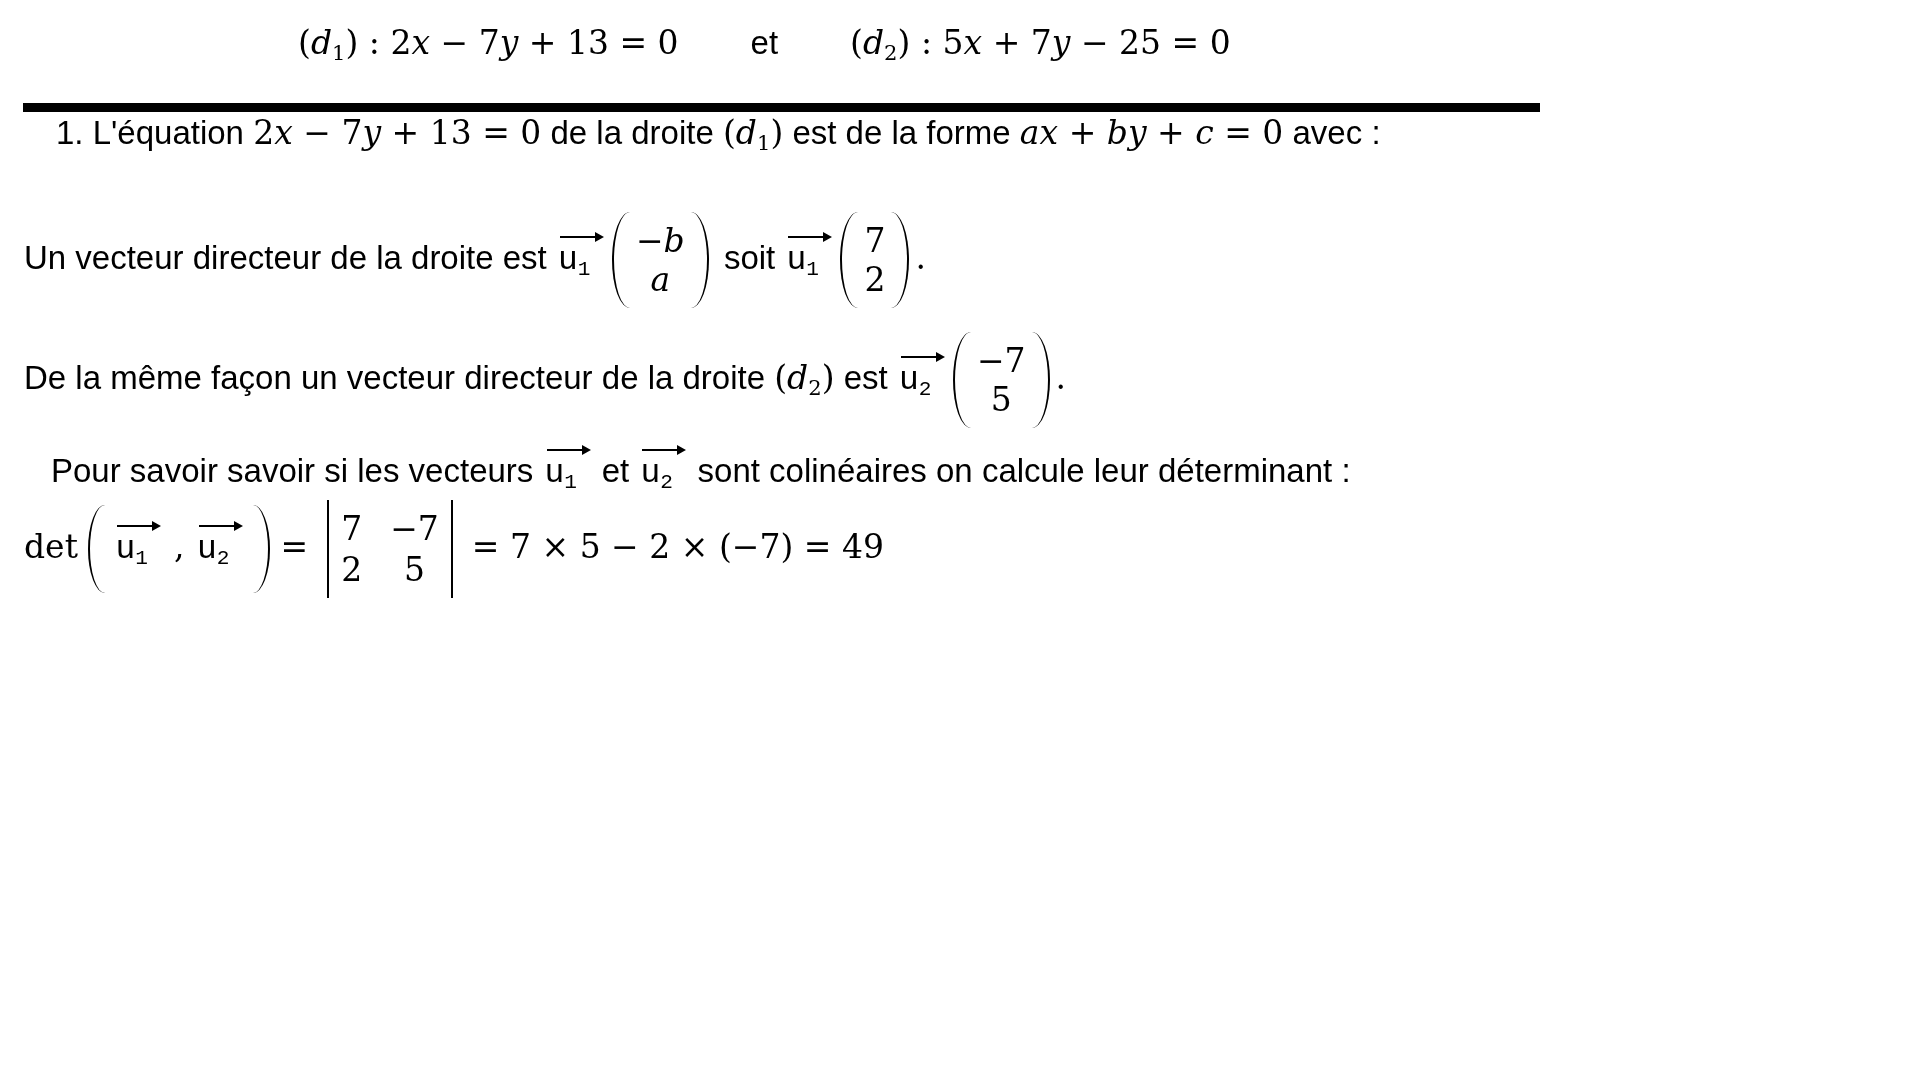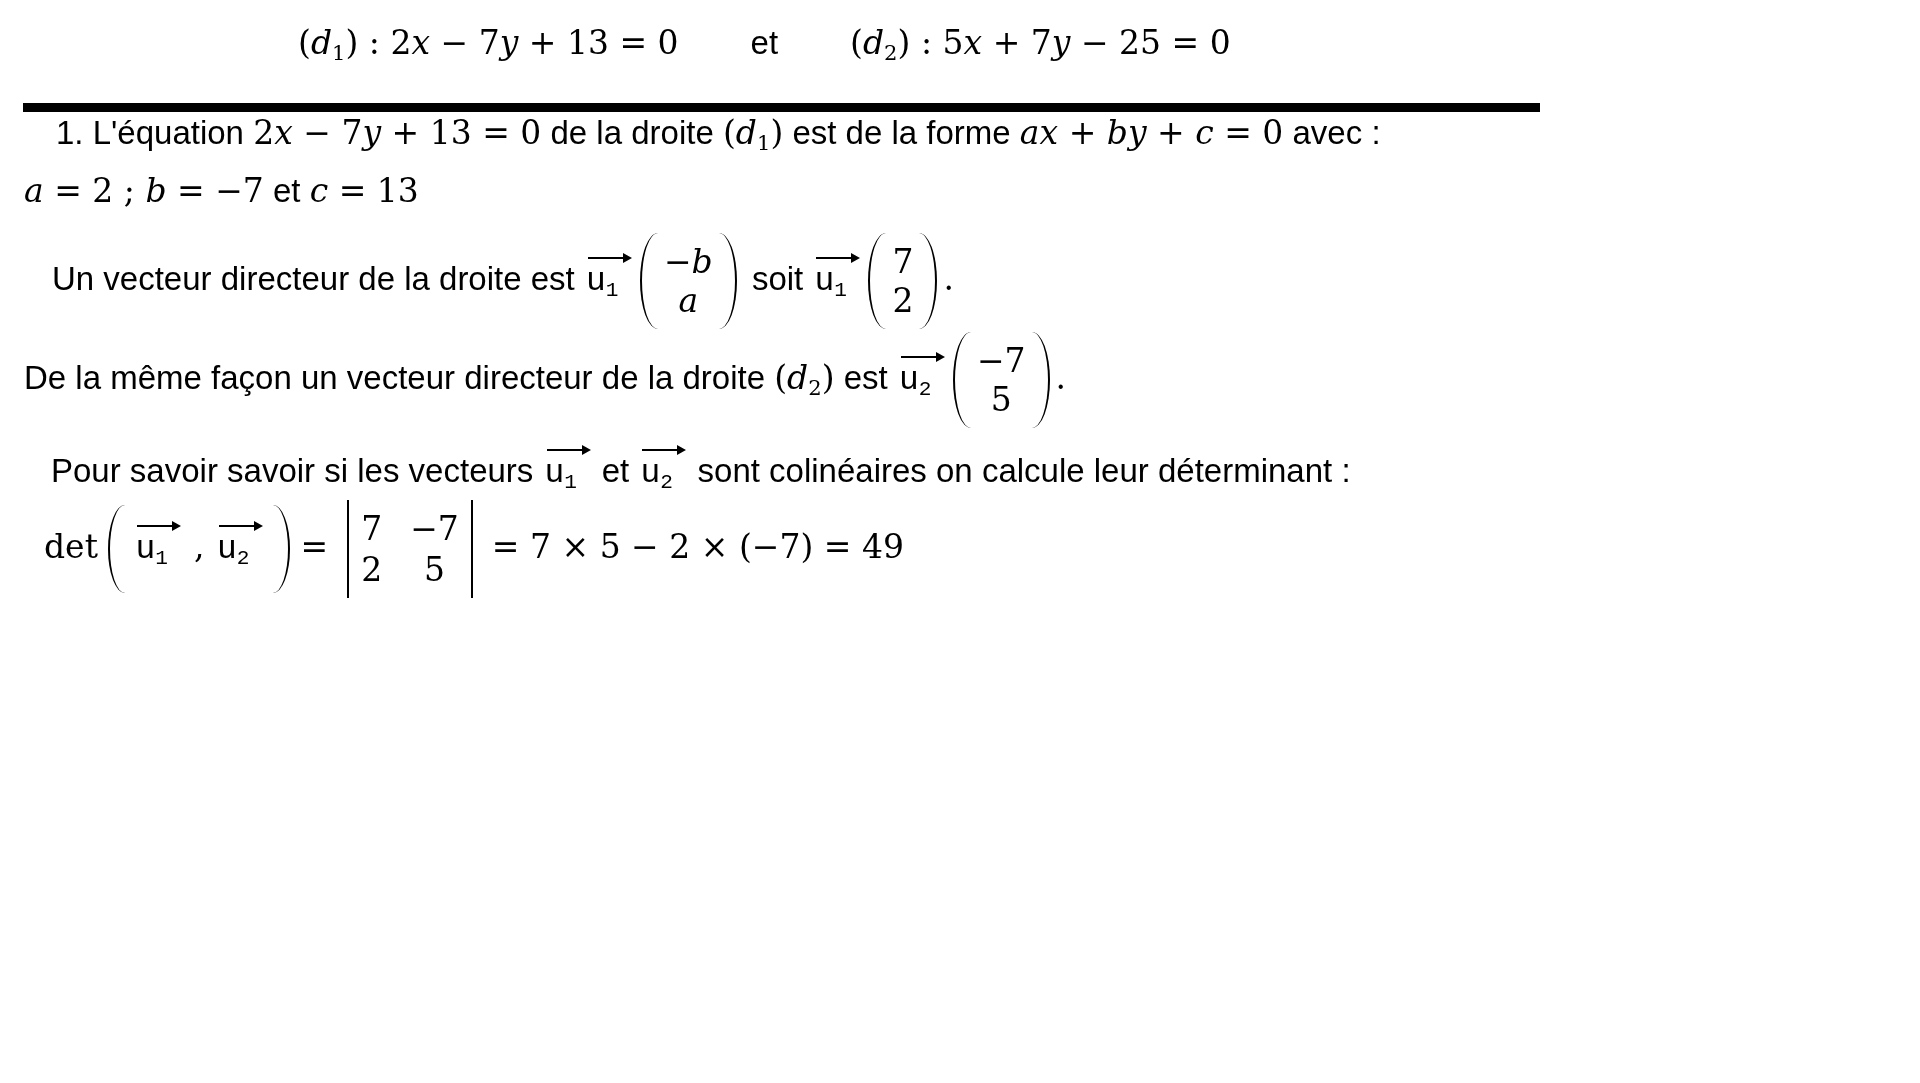--- a/index.html
+++ b/index.html
@@ -4,24 +4,24 @@
 <style>
   html,body{margin:0;padding:0;background:#ffffff;}
   .page{position:relative;width:1540px;height:1083px;background:#ffffff;color:#000;overflow:hidden;
         font-family:"Liberation Sans",sans-serif;}
   .rule{position:absolute;height:9px;background:#000;}
   #hrule{top:103px;left:23px;width:1870px;}
   .line{position:absolute;white-space:pre;font-size:33px;line-height:1.3;}
   #l-header{top:22px;left:298px;}
   #l-1{top:112px;left:24px;margin-left:32px;}
   #l-2{top:170px;left:24px;}
-  #l-3{top:233px;left:24px;margin-left:28px;}
+  #l-3{top:212px;left:24px;}
   #l-4{top:332px;left:24px;}
   #l-5{top:444px;left:24px;margin-left:27px;}
-  #l-6{top:500px;left:24px;margin-left:20px;}
+  #l-6{top:500px;left:24px;}
   
   .tk-s{font-family:"Liberation Sans",sans-serif;}
   .tk-r{font-family:"DejaVu Serif",serif;}
   .tk-i{font-family:"DejaVu Serif",serif;font-style:italic;}
   .tk-sub{font-family:"DejaVu Serif",serif;font-size:0.64em;vertical-align:-0.3em;}
   .sp{display:inline-block;}
   
   .vec{display:inline-block;min-width:46px;text-align:left;margin:0 2px;}
   .vec-arrow{display:block;position:relative;height:12px;}
   .vec-arrow::before{content:"";position:absolute;left:2px;right:5px;top:5px;height:2.2px;background:#000;}
@@ -47,18 +47,17 @@
   .det .grid{display:grid;grid-template-columns:auto auto;column-gap:28px;row-gap:8px;
     padding:4px 12px;font-family:"DejaVu Serif",serif;line-height:1;text-align:center;}
 </style>
 </head>
 <body>
 
 <div class="page">
   <div class="line" id="l-header"><span class="tk-r">(</span><span class="tk-i">d</span><span class="tk-sub">1</span><span class="tk-r">) : 2</span><span class="tk-i">x</span><span class="tk-r"> − 7</span><span class="tk-i">y</span><span class="tk-r"> + 13 = 0</span><span class="sp" style="width: 72px;"></span><span class="tk-s">et</span><span class="sp" style="width: 72px;"></span><span class="tk-r">(</span><span class="tk-i">d</span><span class="tk-sub">2</span><span class="tk-r">) : 5</span><span class="tk-i">x</span><span class="tk-r"> + 7</span><span class="tk-i">y</span><span class="tk-r"> − 25 = 0</span></div>
   <div class="rule" id="hrule"></div>
   <div class="line" id="l-1"><span class="tk-s">1. L'équation </span><span class="tk-r">2</span><span class="tk-i">x</span><span class="tk-r"> − 7</span><span class="tk-i">y</span><span class="tk-r"> + 13 = 0</span><span class="tk-s"> de la droite </span><span class="tk-r">(</span><span class="tk-i">d</span><span class="tk-sub">1</span><span class="tk-r">)</span><span class="tk-s"> est de la forme </span><span class="tk-i">ax</span><span class="tk-r"> + </span><span class="tk-i">by</span><span class="tk-r"> + </span><span class="tk-i">c</span><span class="tk-r"> = 0</span><span class="tk-s"> avec :</span></div>
-  <div class="line" id="l-2"><span class="tk-i">a</span><span class="tk-r"> = 2 ; </span><span class="tk-i">b</span><span class="tk-r"> = −7</span><span class="tk-s"> et </span><span class="tk-i">c</span><span class="tk-r"> = 13</span></div>
   <div class="line" id="l-3"><span class="tk-s">Un vecteur directeur de la droite est </span><span class="vec"><span class="vec-arrow"></span><span class="vec-base"><span>u</span><span class="vec-sub">1</span></span></span><span class="colvec"><span class="bp l"></span><span class="col"><span class="colrow"><span class="tk-r">−</span><span class="tk-i">b</span></span><span class="colrow"><span class="tk-i">a</span></span></span><span class="bp r"></span></span><span class="tk-s"> soit </span><span class="vec"><span class="vec-arrow"></span><span class="vec-base"><span>u</span><span class="vec-sub">1</span></span></span><span class="colvec"><span class="bp l"></span><span class="col"><span class="colrow"><span class="tk-r">7</span></span><span class="colrow"><span class="tk-r">2</span></span></span><span class="bp r"></span></span><span class="tk-r">.</span></div>
   <div class="line" id="l-4"><span class="tk-s">De la même façon un vecteur directeur de la droite </span><span class="tk-r">(</span><span class="tk-i">d</span><span class="tk-sub">2</span><span class="tk-r">)</span><span class="tk-s"> est </span><span class="vec"><span class="vec-arrow"></span><span class="vec-base"><span>u</span><span class="vec-sub">2</span></span></span><span class="colvec"><span class="bp l"></span><span class="col"><span class="colrow"><span class="tk-r">−7</span></span><span class="colrow"><span class="tk-r">5</span></span></span><span class="bp r"></span></span><span class="tk-r">.</span></div>
   <div class="line" id="l-5"><span class="tk-s">Pour savoir savoir si les vecteurs </span><span class="vec"><span class="vec-arrow"></span><span class="vec-base"><span>u</span><span class="vec-sub">1</span></span></span><span class="tk-s"> et </span><span class="vec"><span class="vec-arrow"></span><span class="vec-base"><span>u</span><span class="vec-sub">2</span></span></span><span class="tk-s"> sont colinéaires on calcule leur déterminant :</span></div>
   <div class="line" id="l-6"><span class="tk-r">det </span><span class="bigp l" style="height: 88px;"></span><span class="vec"><span class="vec-arrow"></span><span class="vec-base"><span>u</span><span class="vec-sub">1</span></span></span><span class="tk-r"> , </span><span class="vec"><span class="vec-arrow"></span><span class="vec-base"><span>u</span><span class="vec-sub">2</span></span></span><span class="bigp r" style="height: 88px;"></span><span class="tk-r"> = </span><span class="det"><span class="bar"></span><span class="grid"><span>7</span><span>−7</span><span>2</span><span>5</span></span><span class="bar"></span></span><span class="tk-r"> = 7 × 5 − 2 × (−7) = 49</span></div>
 </div>
 
 </body></html>

